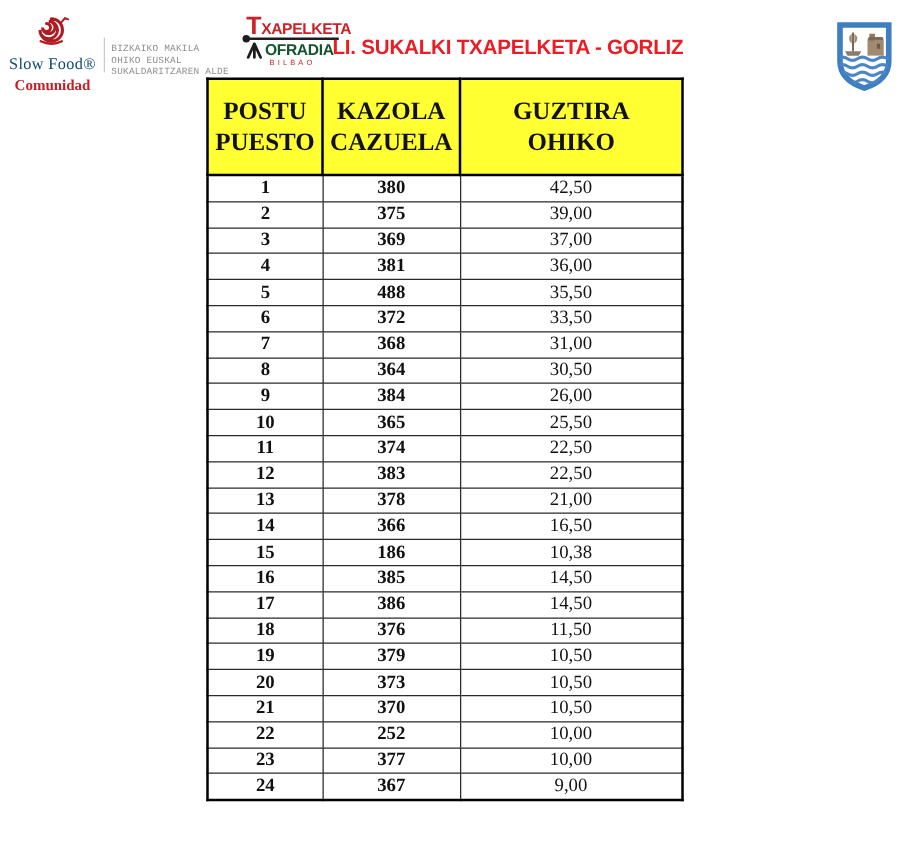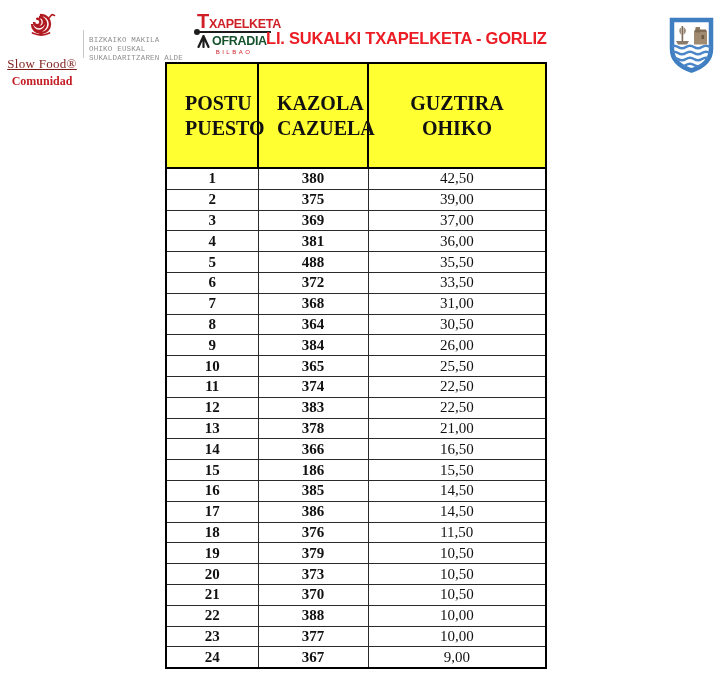--- a/index.html
+++ b/index.html
@@ -5,21 +5,21 @@
   html,body{margin:0;padding:0;}
   body{
     width:725px;height:675px;background:#ffffff;position:relative;overflow:hidden;
     font-family:"Liberation Sans",sans-serif;
   }
   
   .topbar{position:absolute;left:0;top:0;width:725px;height:62px;}
 
   .slowfood{position:absolute;left:6px;top:12px;width:72px;text-align:center;}
   .slowfood .snail{display:block;margin:0 auto;}
-  .slowfood .sf-name{display:block;font-family:"Liberation Serif",serif;font-size:13px;color:#7f1d1d;letter-spacing:.3px;margin-top:18px;text-decoration:underline;}
+  .slowfood .sf-name{display:block;font-family:"Liberation Serif",serif;font-size:13px;color:#0c4a6e;letter-spacing:.3px;margin-top:5px;}
   .slowfood .sf-sub{display:block;font-family:"Liberation Serif",serif;font-weight:bold;font-size:12px;color:#c41e25;margin-top:2px;}
 
   .sf-divider{position:absolute;left:83px;top:30px;height:28px;width:0;border-left:1px solid #c9c9c9;}
 
   .bizkaiko{position:absolute;left:89px;top:36px;width:110px;color:#8f8f8f;font-size:7.5px;line-height:9px;letter-spacing:.2px;font-family:Liberation Mono, monospace;}
   .bizkaiko span{display:block;}
 
   .makilaren{position:absolute;left:197px;top:15px;width:86px;text-align:left;}
   .mk-line1{display:block;color:#cf2027;font-weight:bold;font-size:12.5px;letter-spacing:-0.3px;line-height:13px;}
   .mk-line1::first-letter{font-size:20px;}
@@ -38,21 +38,21 @@
   table.results{
     position:absolute;left:165px;top:62px;width:380px;
     border-collapse:collapse;table-layout:fixed;
     font-family:"Liberation Serif",serif;color:#111;
   }
   table.results col.c1{width:92px;}
   table.results col.c2{width:110px;}
   table.results col.c3{width:178px;}
   table.results th{
     background:#ffff32;border:2px solid #000;height:67px;
-    font-size:20px;font-weight:bold;line-height:25px;text-align:center;padding:18px;
+    font-size:20px;font-weight:bold;line-height:25px;text-align:center;padding:4px;
   }
   table.results th span{display:block;}
   table.results td{
     border:1.6px solid #2a2a2a;height:19.8px;padding:0;text-align:center;
     font-size:15px;line-height:15px;background:#fff;
   }
   table.results td.b{font-weight:bold;}
   table.results{border:2px solid #000;}
 </style>
 </head>
@@ -210,21 +210,21 @@
       <td>21,00</td>
     </tr>
       <tr>
       <td class="b">14</td>
       <td class="b">366</td>
       <td>16,50</td>
     </tr>
       <tr>
       <td class="b">15</td>
       <td class="b">186</td>
-      <td>15,50</td>
+      <td>10,38</td>
     </tr>
       <tr>
       <td class="b">16</td>
       <td class="b">385</td>
       <td>14,50</td>
     </tr>
       <tr>
       <td class="b">17</td>
       <td class="b">386</td>
       <td>14,50</td>
@@ -244,21 +244,21 @@
       <td class="b">373</td>
       <td>10,50</td>
     </tr>
       <tr>
       <td class="b">21</td>
       <td class="b">370</td>
       <td>10,50</td>
     </tr>
       <tr>
       <td class="b">22</td>
-      <td class="b">388</td>
+      <td class="b">252</td>
       <td>10,00</td>
     </tr>
       <tr>
       <td class="b">23</td>
       <td class="b">377</td>
       <td>10,00</td>
     </tr>
       <tr>
       <td class="b">24</td>
       <td class="b">367</td>

